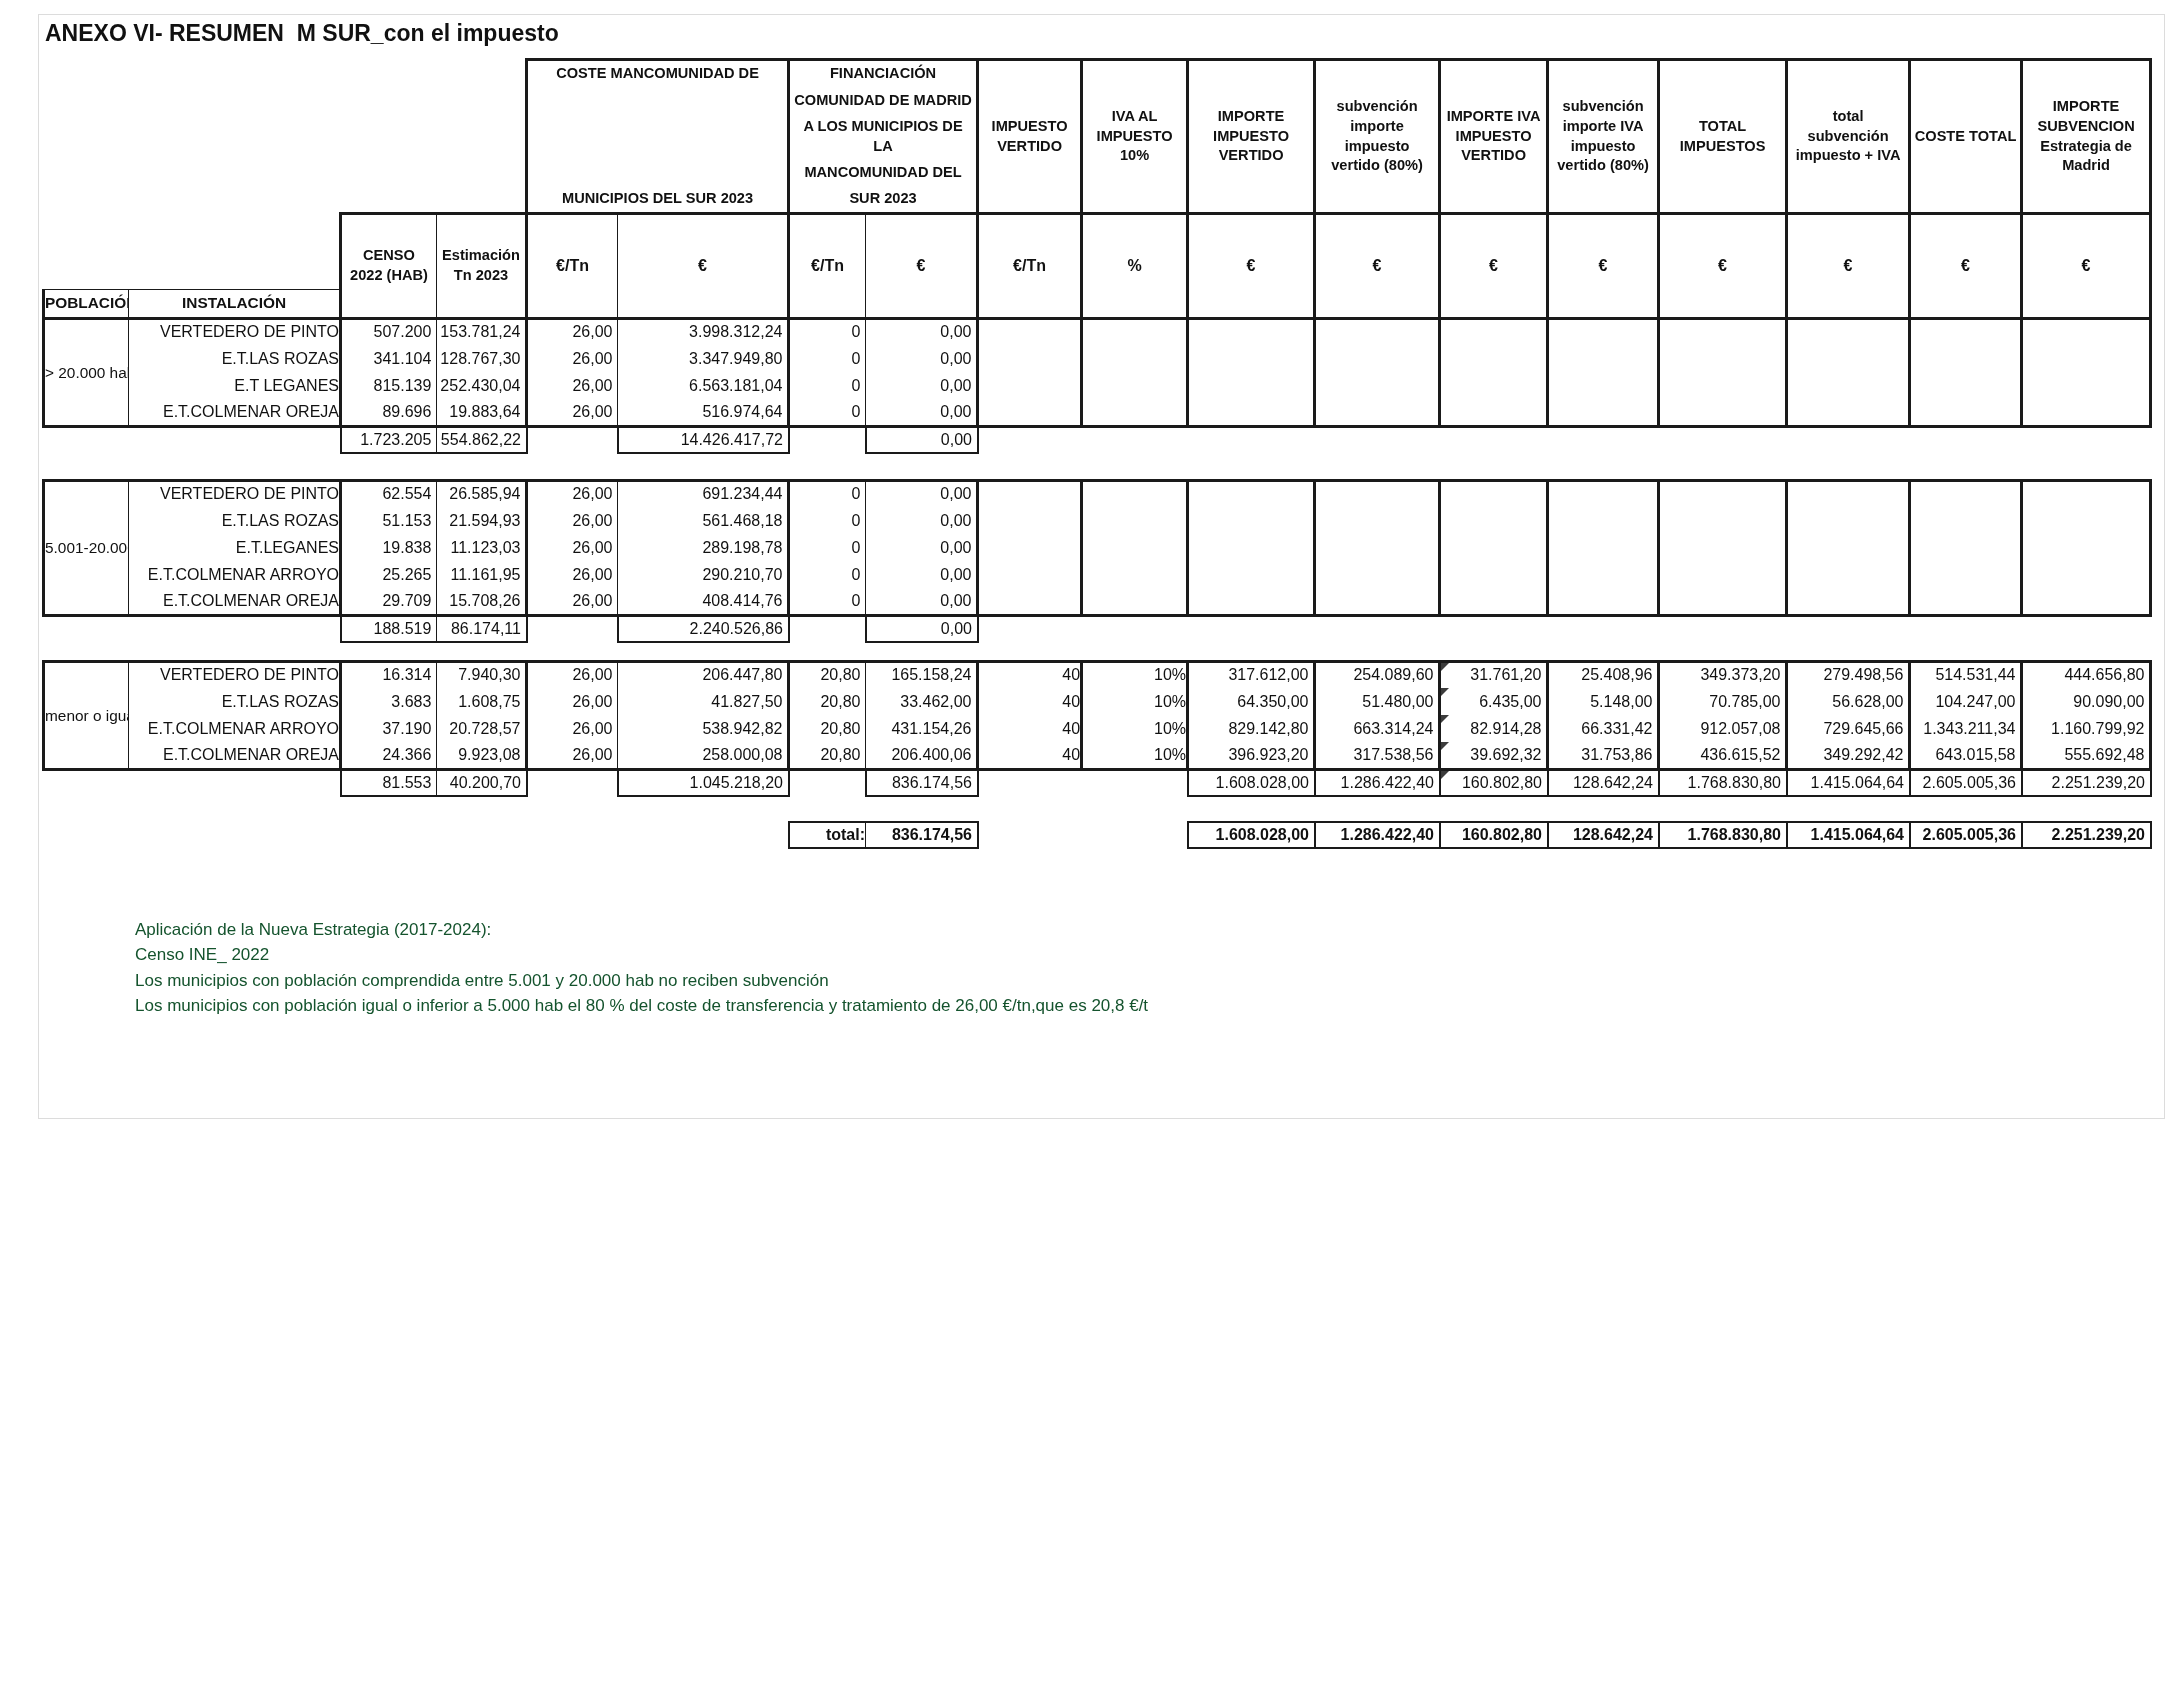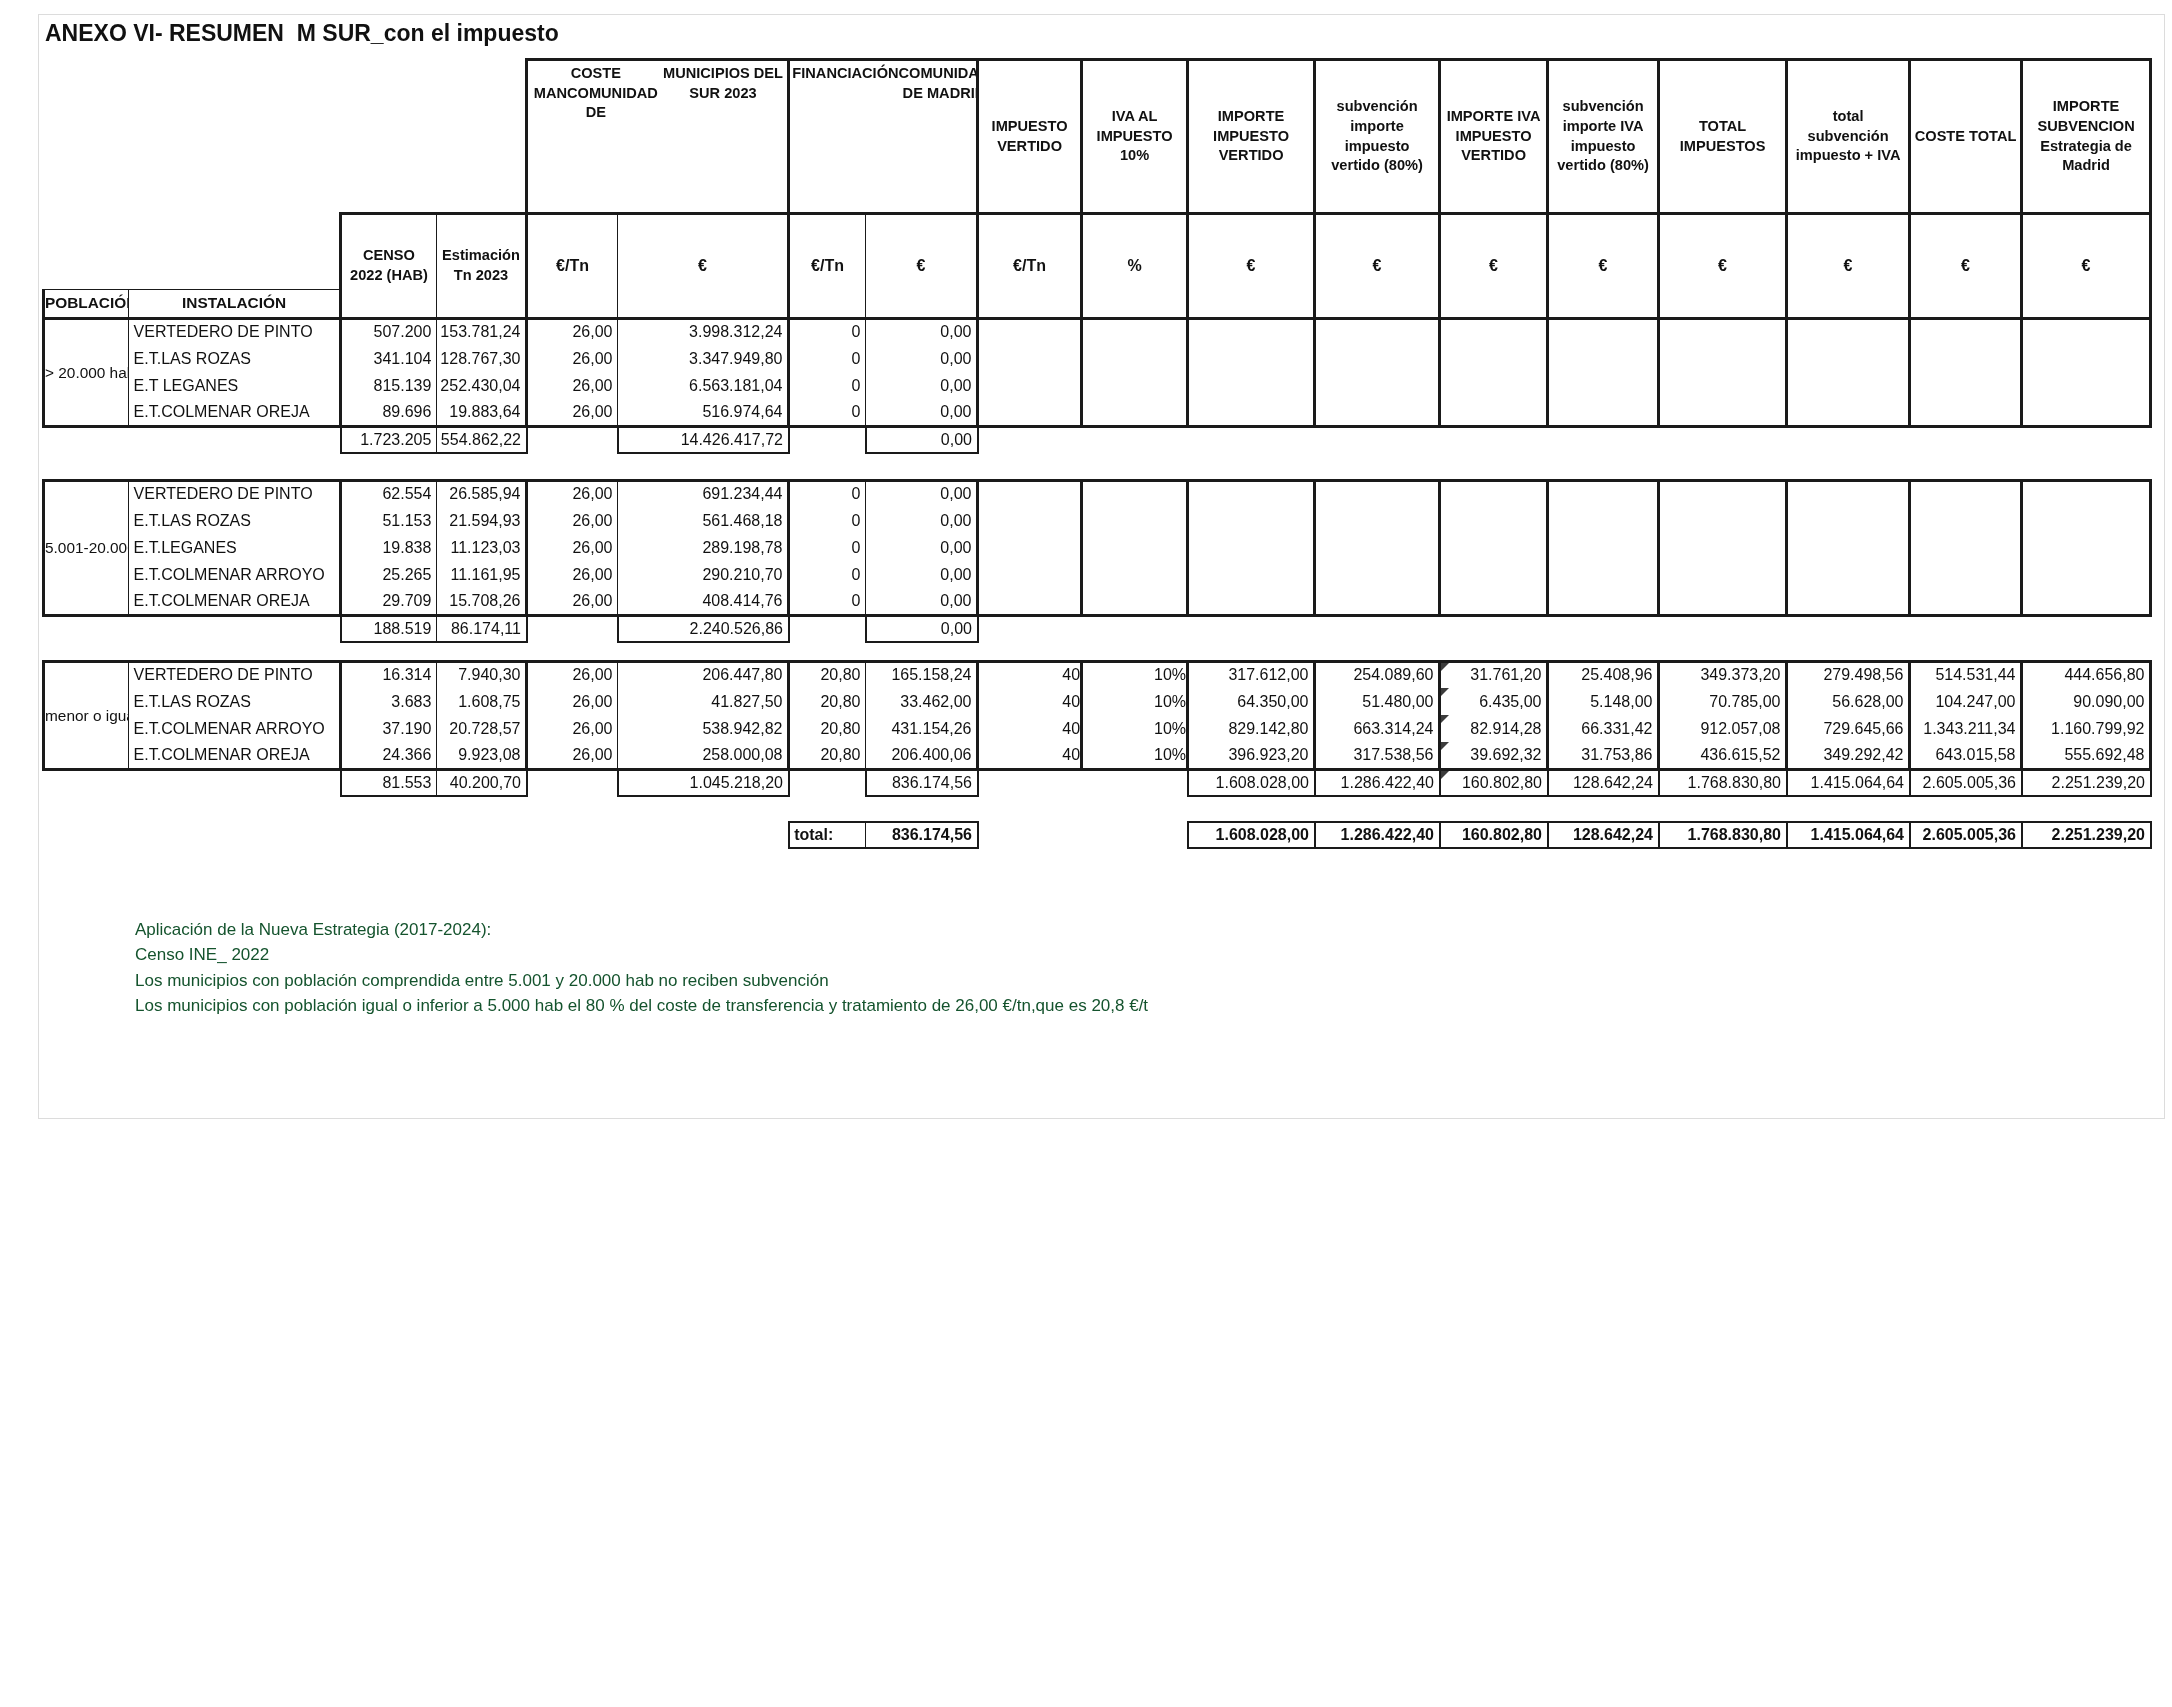--- a/index.html
+++ b/index.html
@@ -31,23 +31,23 @@
   .xA{border-left-width:3.1px;border-right-width:3.1px}
   .pob{border-top-width:1.5px;border-left-width:3.1px;border-right-width:1.5px;border-bottom-width:3.1px;
        font-weight:bold;font-size:15.4px;text-align:center;padding:0}
   .ins{border-top-width:1.5px;border-left-width:1.5px;border-right-width:3.1px;border-bottom-width:3.1px;
        font-weight:bold;font-size:15.4px;text-align:center;padding:0}
   
   .sb{border-width:2.3px}
   .sbl{border-width:2.3px;border-right-width:1.5px}
   .sbr{border-width:2.3px;border-left-width:1.5px}
   .b{font-weight:bold}
-  .al{text-align:left;padding:0 0 0 4.6px}
+  .al{text-align:right;padding:0 0 0 4.6px}
   .ac{text-align:right;padding:0}
-  .flexv{height:145px;display:flex;flex-direction:row;justify-content:space-between;padding:3.1px 0}
+  .flexv{height:145px;display:flex;flex-direction:column;justify-content:space-between;padding:3.1px 0}
   .wedge{position:relative}
   .wedge::before{content:"";position:absolute;top:0;left:0;width:0;height:0;
       border-top:8.5px solid #3c3c3c;border-right:8.5px solid transparent}
   .notes{position:absolute;left:135px;top:917px;font-size:17px;line-height:25.4px;color:#14532d}
   .notes div{min-height:25.4px;white-space:pre}
 </style>
 </head>
 <body>
 
 <div class="page"></div>

